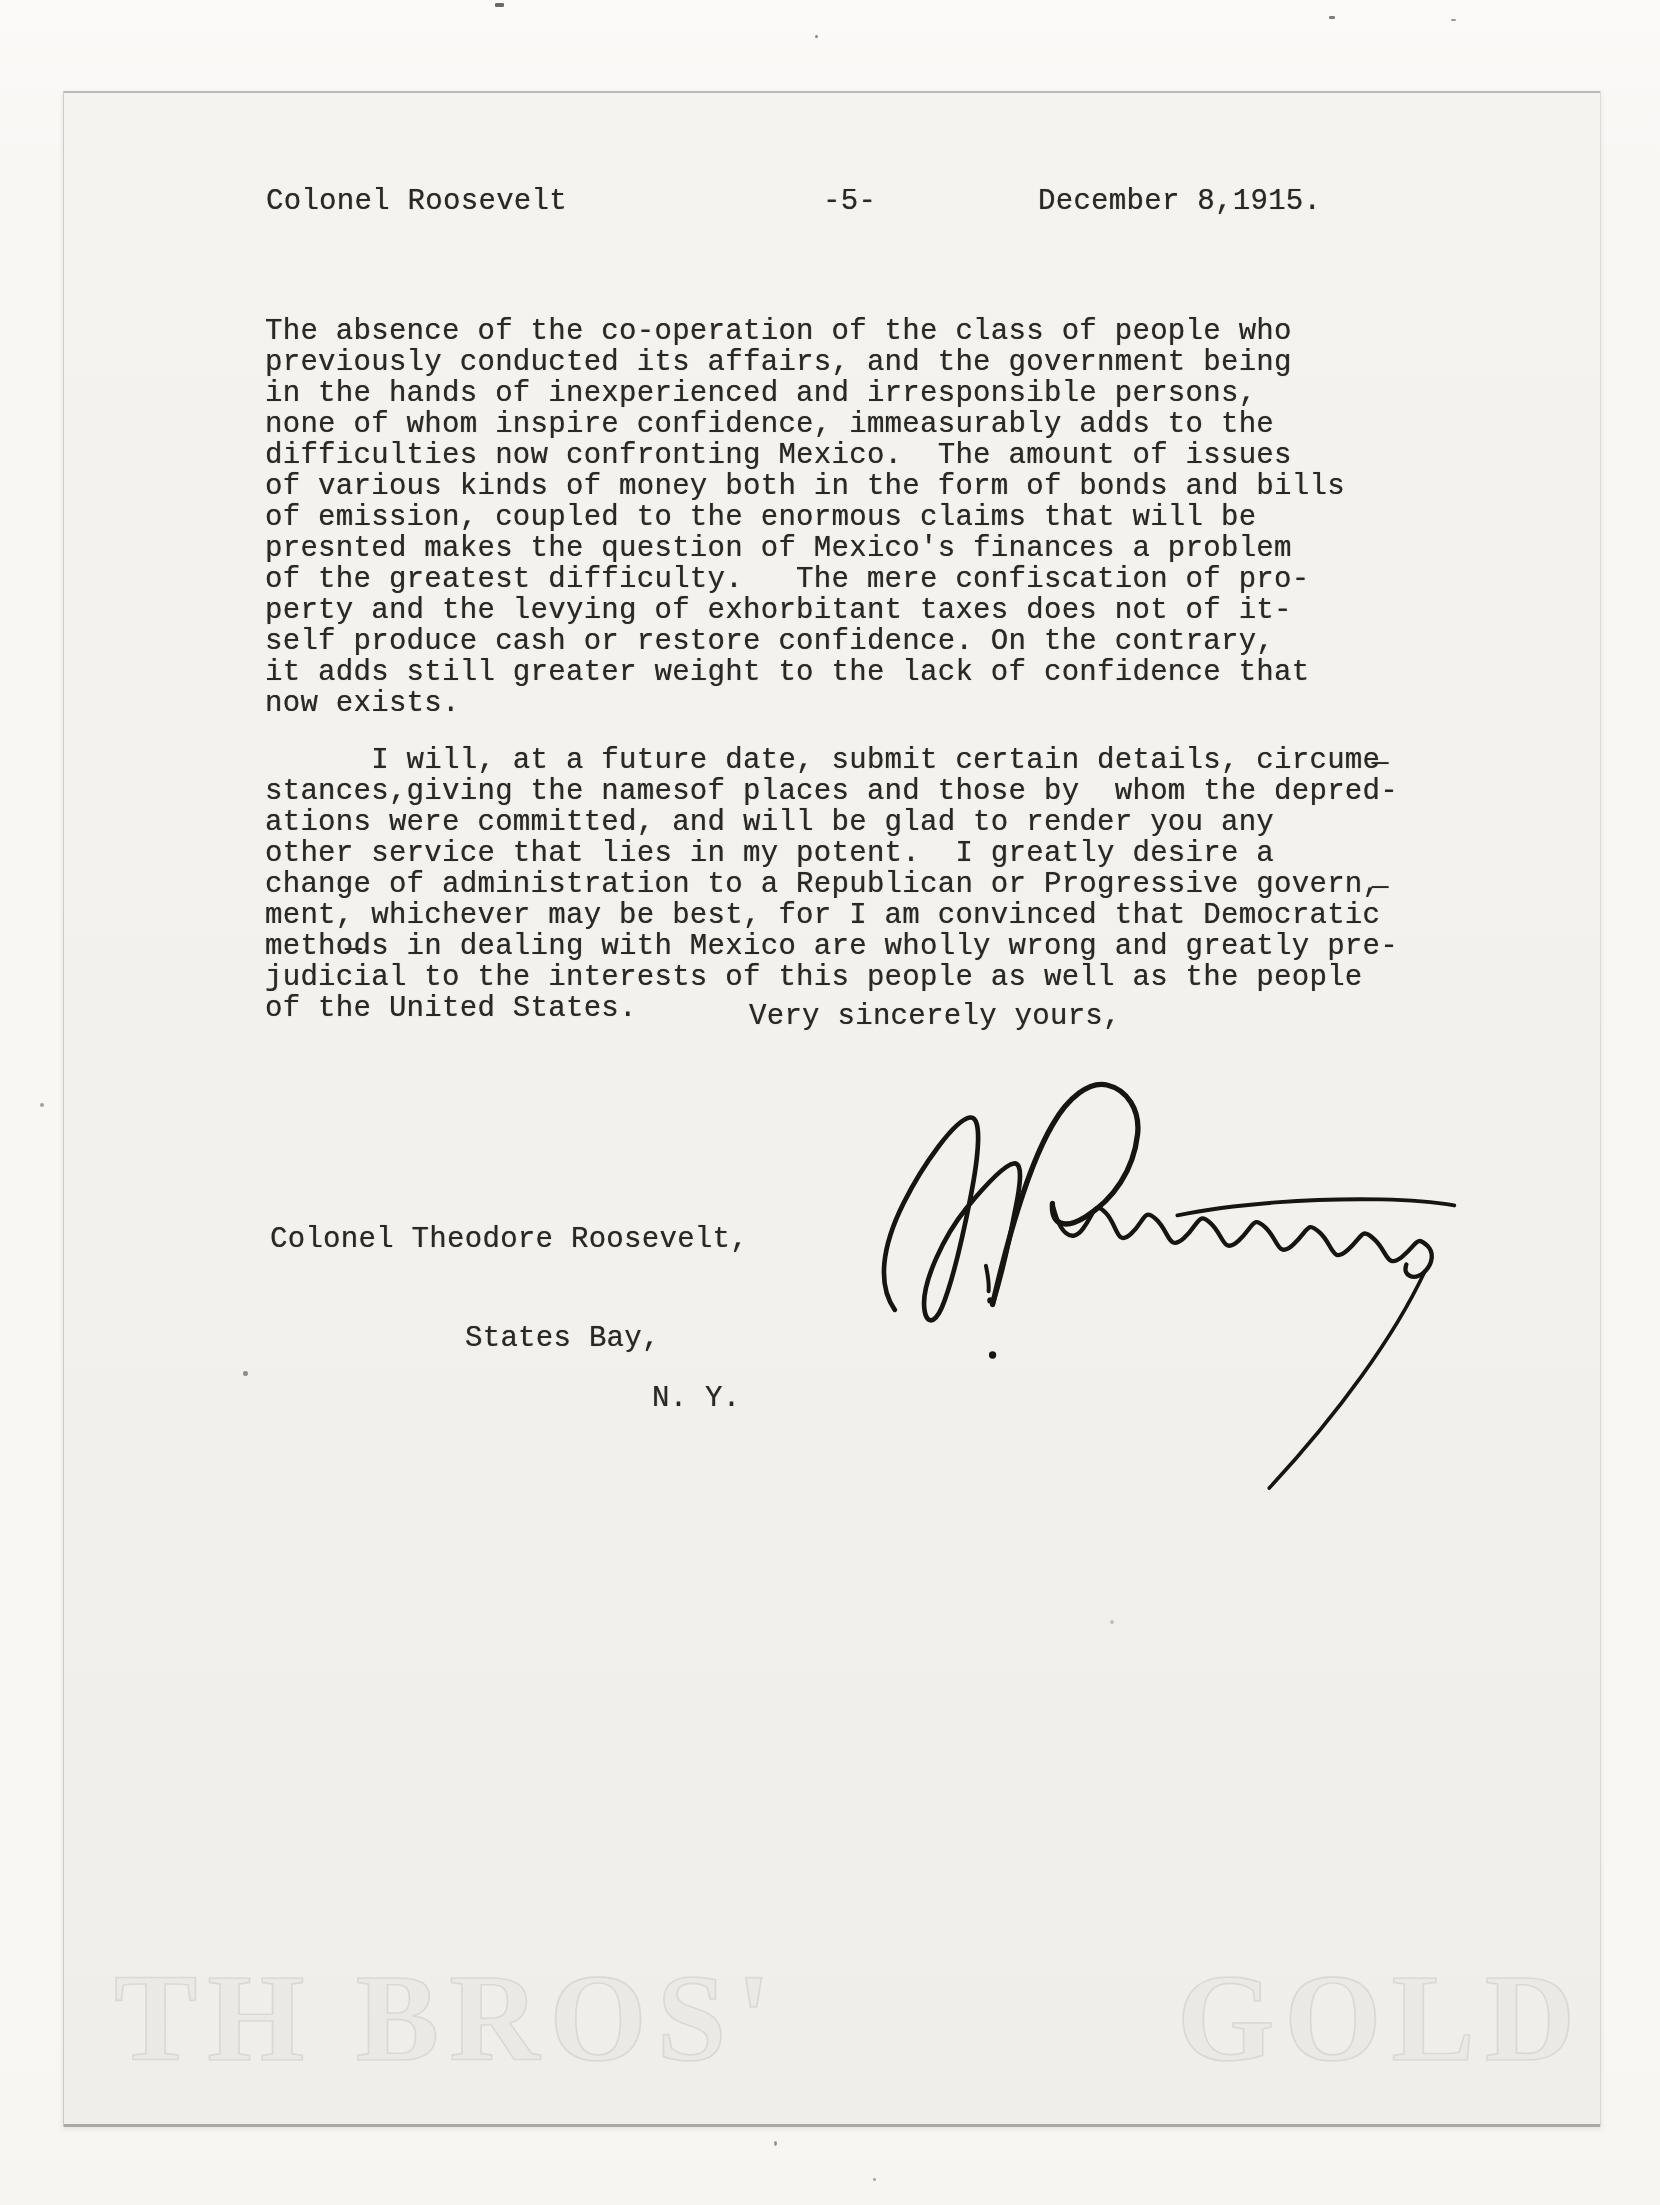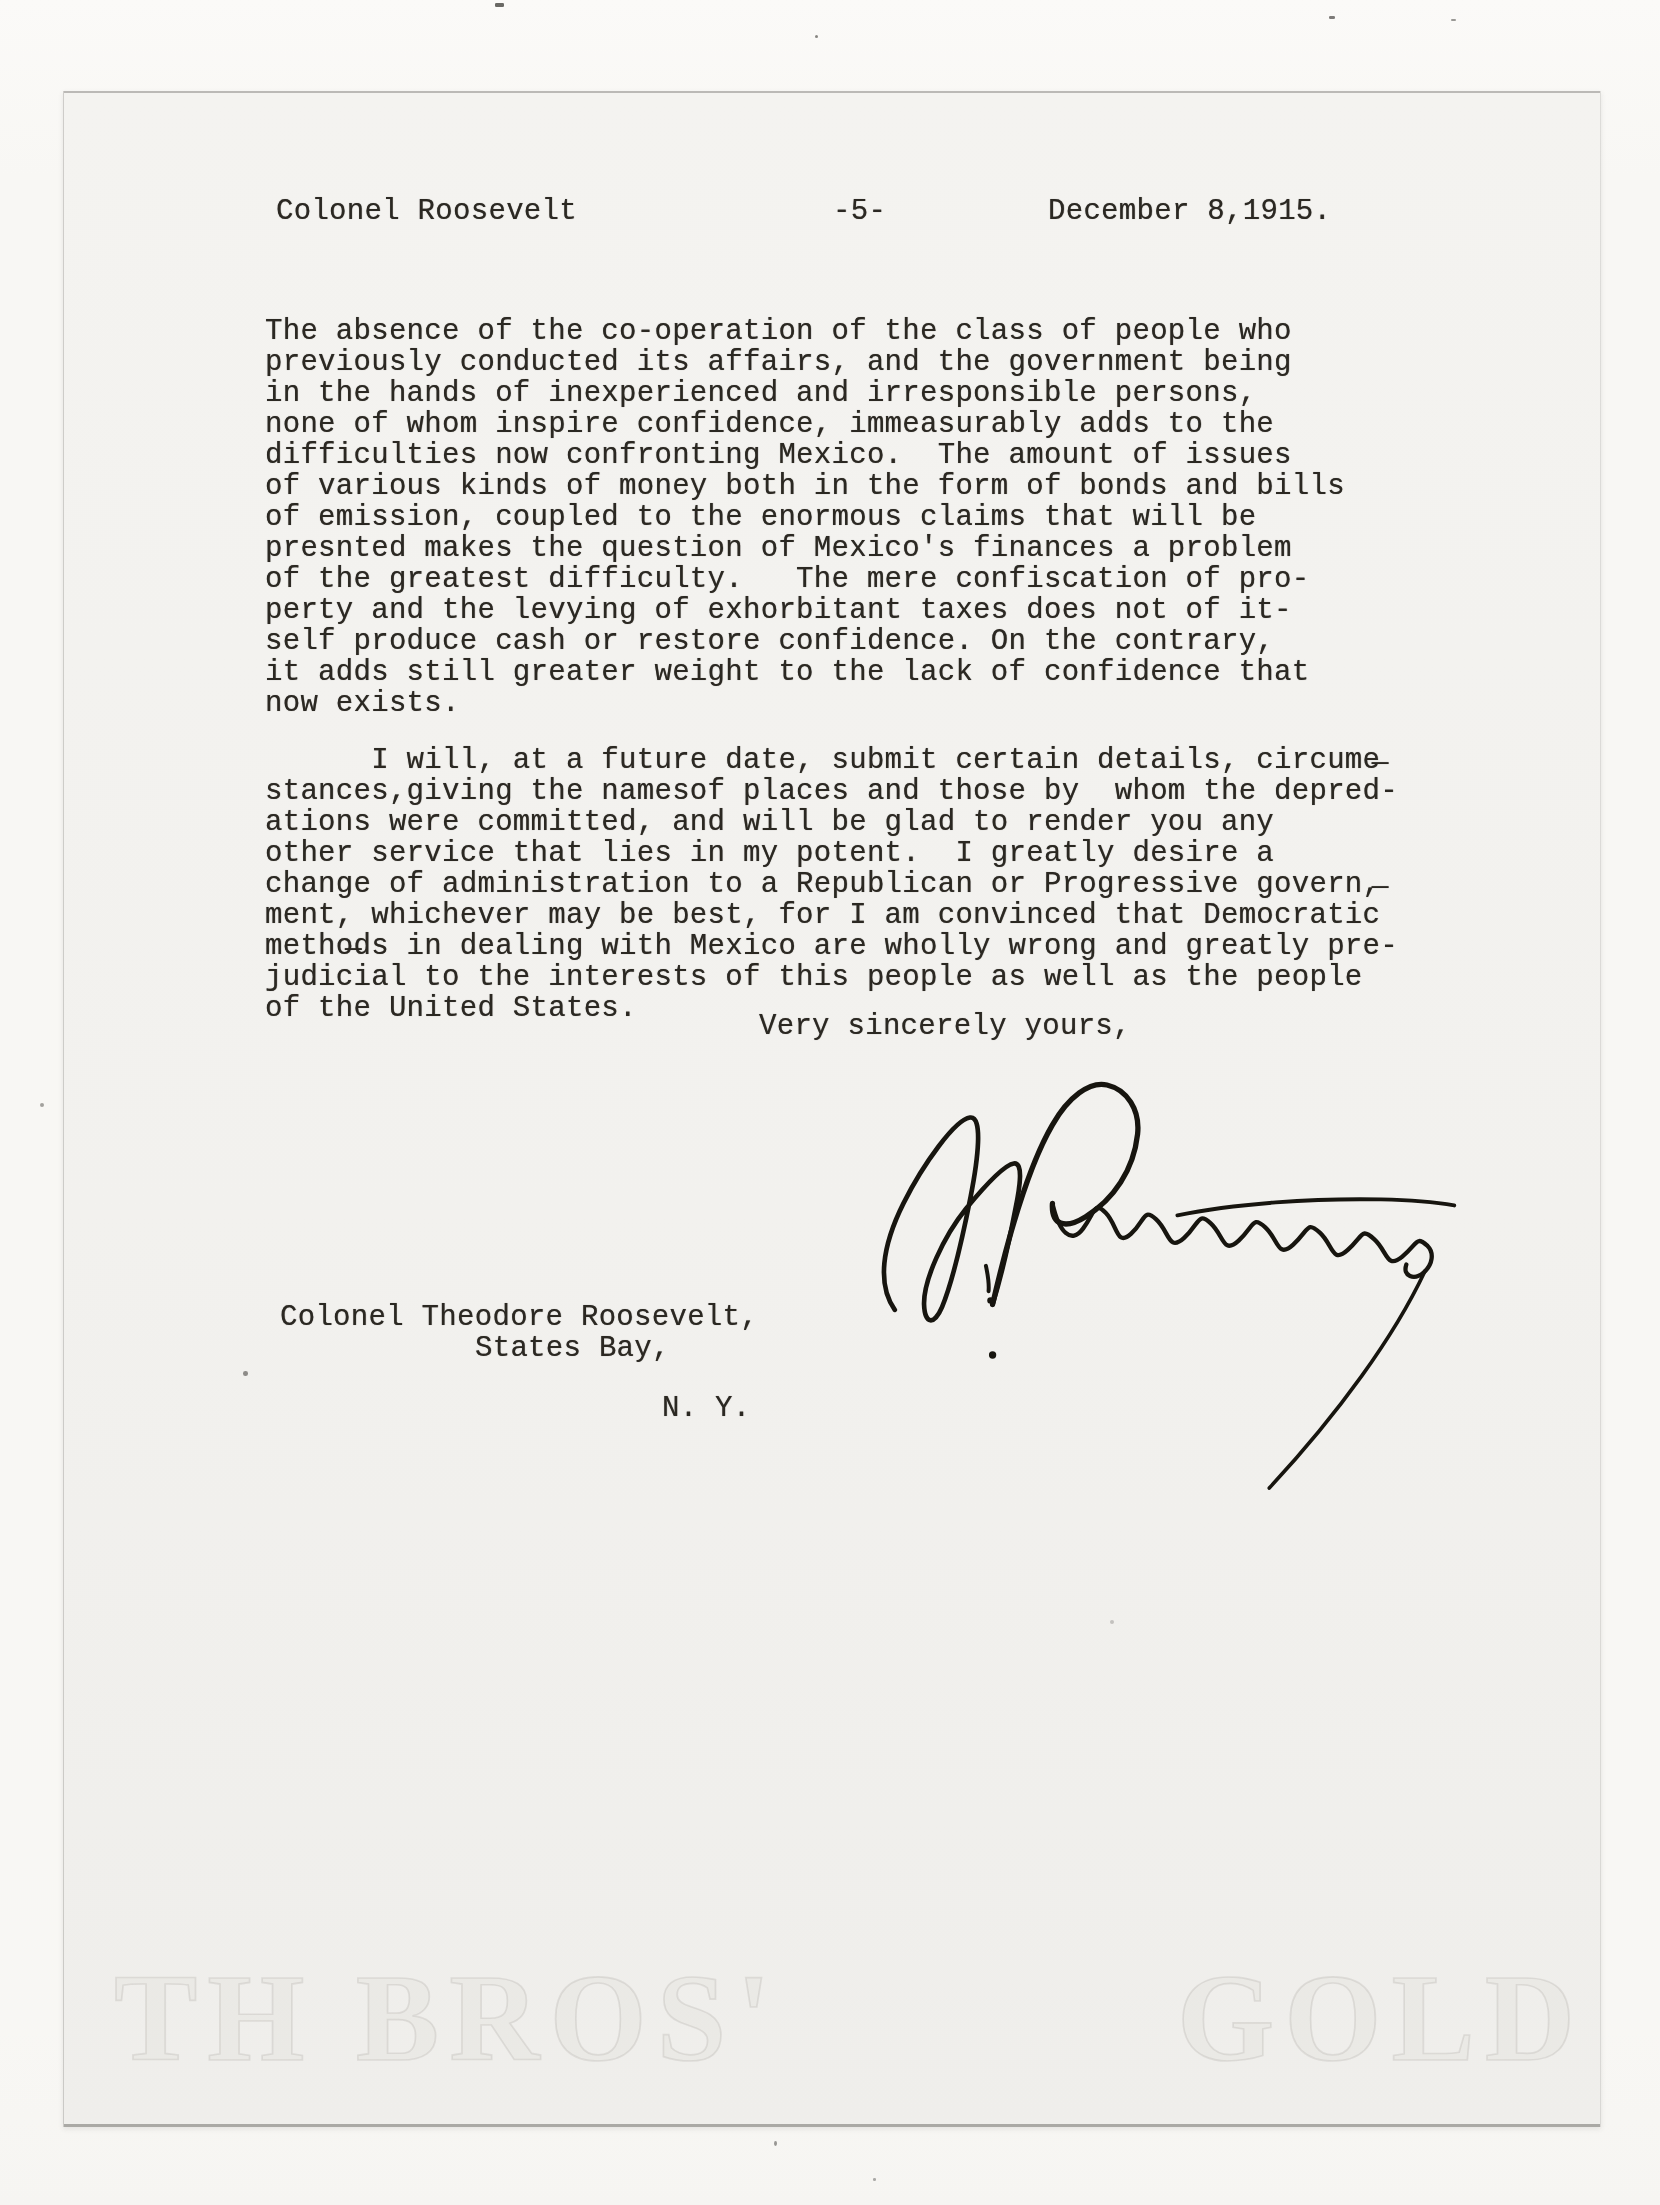--- a/index.html
+++ b/index.html
@@ -29,21 +29,21 @@
     content:"";position:absolute;bottom:0;left:0;right:0;height:2.7px;
     background:rgba(75,73,68,.42);
   }
   
   .tw{
     position:absolute;
     font-family:"Liberation Mono","DejaVu Sans Mono",monospace;
     font-size:29px;line-height:31px;letter-spacing:0.3px;
     color:#2b2822;
     text-shadow:0 0 0.8px rgba(40,37,32,.55), 0.4px 0.4px 0.4px rgba(40,37,32,.22);
-    white-space:pre;margin:18px;
+    white-space:pre;margin:8px;
   }
   pre.tw{margin:12px;}
   
   .sig{position:absolute;left:862px;top:1073px;}
   .sig path{fill:none;stroke:#17150f;stroke-linecap:round;stroke-linejoin:round;}
   
   .wm{
     position:absolute;top:1947px;
     font-family:Liberation Serif, serif;
     font-weight:bold;font-size:125px;letter-spacing:10px;
@@ -104,21 +104,21 @@
       C626,250 624,280 648,258 C672,236 668,222 688,240 C708,258 706,288 730,266
       C754,244 750,232 770,250 C790,268 788,296 812,276 C836,256 832,244 850,260
       C860,270 858,288 844,300 C830,312 812,306 818,288"></path>
     <path stroke-width="6" d="M474,214 C560,196 680,188 780,190 C820,191 860,194 890,199"></path>
     <path stroke-width="5.5" d="M846,298 C800,396 716,512 612,624"></path>
     <path stroke-width="6" d="M186,290 C189,304 191,316 190,328"></path>
     <circle cx="193" cy="342" r="5" fill="#17150f"></circle>
     <circle cx="196" cy="424" r="5.5" fill="#17150f"></circle>
   </svg>
 
-  <span class="tw" style="left:262px;top:1284px;font-family:Liberation Mono, monospace;">Colonel Theodore Roosevelt,</span>
+  <span class="tw" style="left:262px;top:1216px;font-family:Liberation Mono, monospace;">Colonel Theodore Roosevelt,</span>
   <span class="tw" style="left:457px;top:1315px;">States Bay,</span>
   <span class="tw" style="left:644px;top:1375px;">N. Y.</span>
 
   <span class="wm" style="left:114px;">TH BROS'</span>
   <span class="wm" style="left:1177px;">GOLD</span>
 
   <div class="speck" style="left:495px;top:3.3px;width:9.3px;height:3.3px;opacity:.75;border-radius:1.3px;"></div>
   <div class="speck" style="left:815px;top:35px;width:3.3px;height:3.3px;opacity:.6;"></div>
   <div class="speck" style="left:1329px;top:16px;width:6px;height:2.7px;opacity:.65;border-radius:1.3px;"></div>
   <div class="speck" style="left:1451px;top:18.6px;width:5.3px;height:2.7px;opacity:.5;border-radius:1.3px;"></div>

